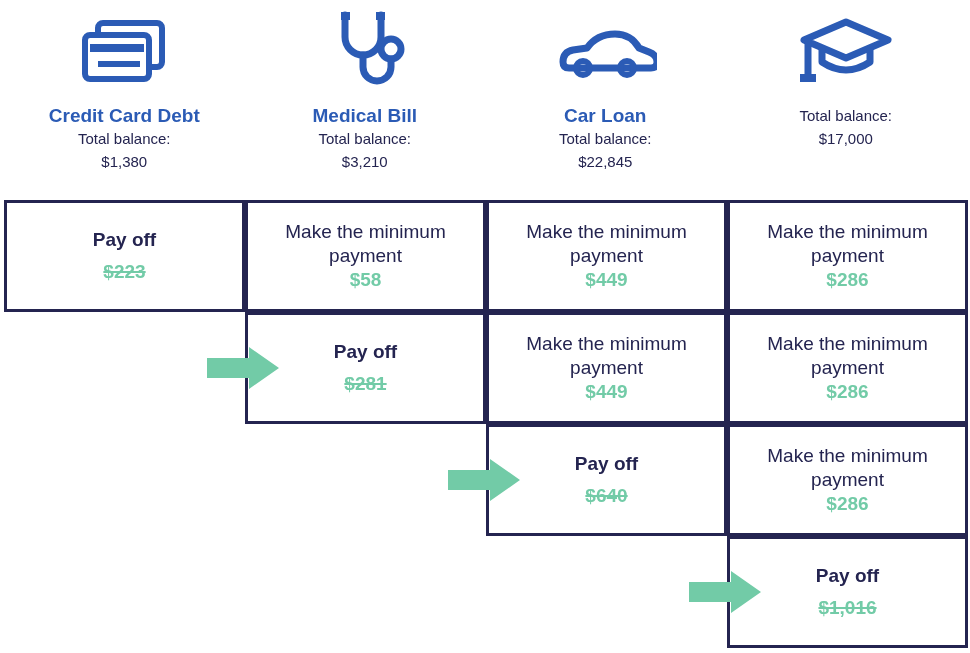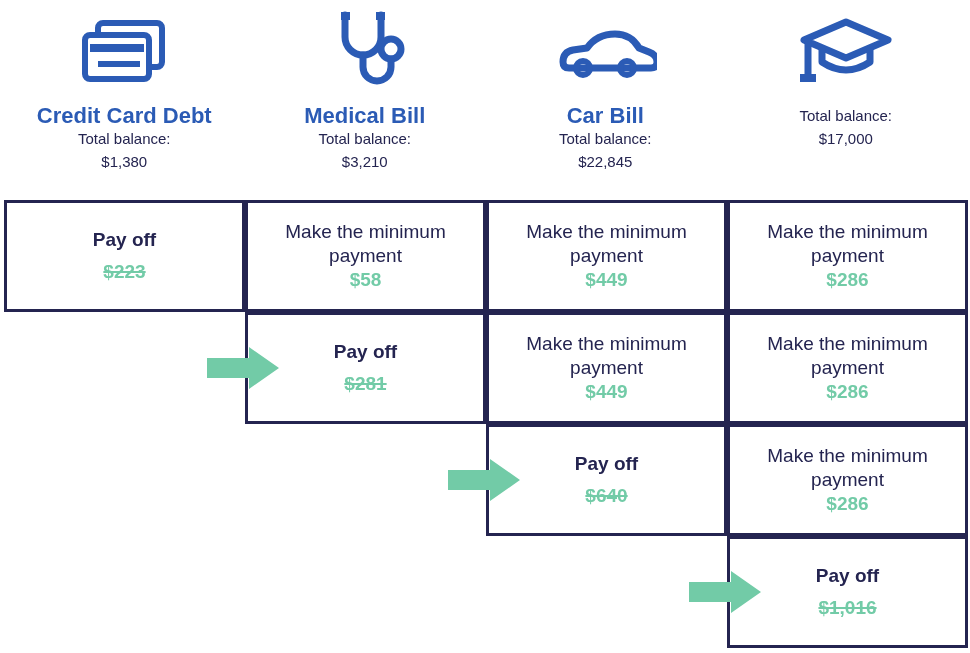--- a/index.html
+++ b/index.html
@@ -36,21 +36,21 @@
 
   .icon-box {
     height: 104px;
     display: flex;
     align-items: center;
     justify-content: center;
   }
 
   .col-title {
     color: #2b5bb5;
-    font-size: 22px;
+    font-size: 19px;
     font-weight: bold;
     line-height: 23px;
     text-align: center;
     white-space: nowrap;
   }
 
   .col-sub {
     color: #242450;
     font-size: 15px;
     font-weight: normal;
@@ -154,21 +154,21 @@
     </div>
 
     <div class="head-col">
       <div class="icon-box">
         <svg width="104" height="56" viewBox="0 0 104 56">
           <path d="M10 38 q0 -10 10 -12 l14 -2 q10 -14 28 -14 q16 0 24 14 l10 4 q8 3 8 10 q0 6 -6 6 H16 q-6 0 -6 -6 z" fill="none" stroke="#2b5bb5" stroke-width="7" stroke-linejoin="round"></path>
           <circle cx="30" cy="44" r="7" fill="none" stroke="#2b5bb5" stroke-width="6"></circle>
           <circle cx="74" cy="44" r="7" fill="none" stroke="#2b5bb5" stroke-width="6"></circle>
         </svg>
       </div>
-      <div class="col-title">Car Bill</div>
+      <div class="col-title">Car Loan</div>
       <div class="col-sub">Total balance:</div>
       <div class="col-sub">$22,845</div>
     </div>
 
     <div class="head-col">
       <div class="icon-box">
         <svg width="100" height="80" viewBox="0 0 100 80">
           <path d="M50 10 L92 28 L50 46 L8 28 Z" fill="none" stroke="#2b5bb5" stroke-width="7" stroke-linejoin="round"></path>
           <path d="M26 36 v14 q24 16 48 0 V36" fill="none" stroke="#2b5bb5" stroke-width="7" stroke-linejoin="round"></path>
           <path d="M12 30 v36" fill="none" stroke="#2b5bb5" stroke-width="7" stroke-linecap="round"></path>

